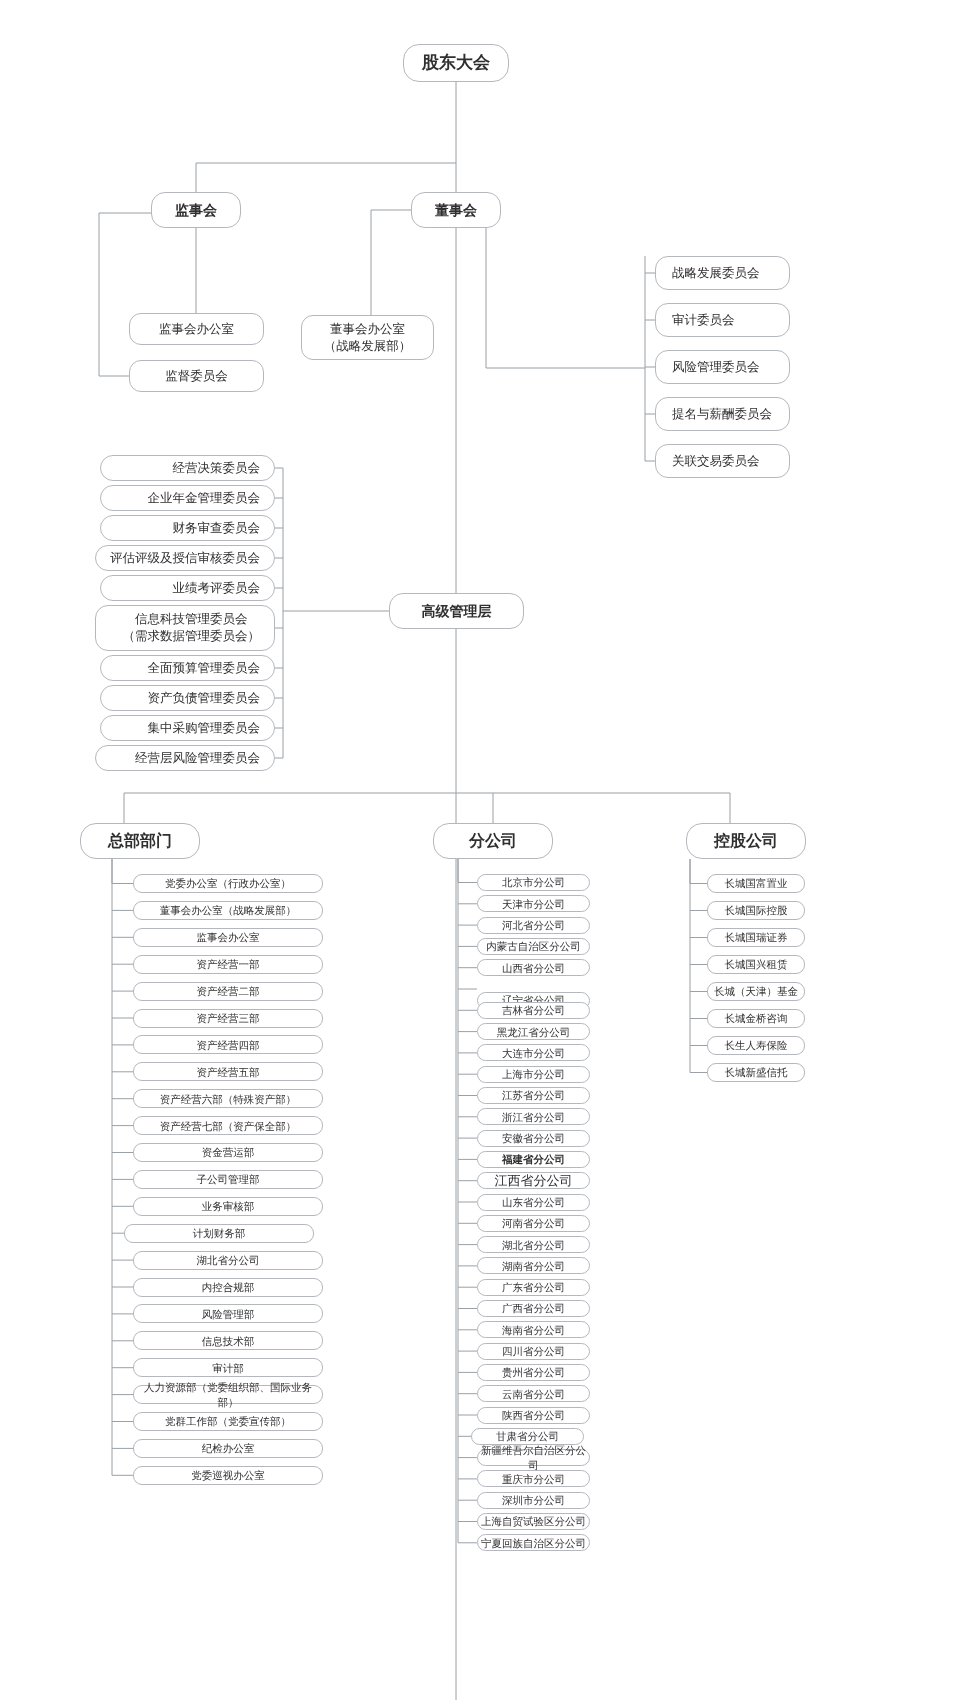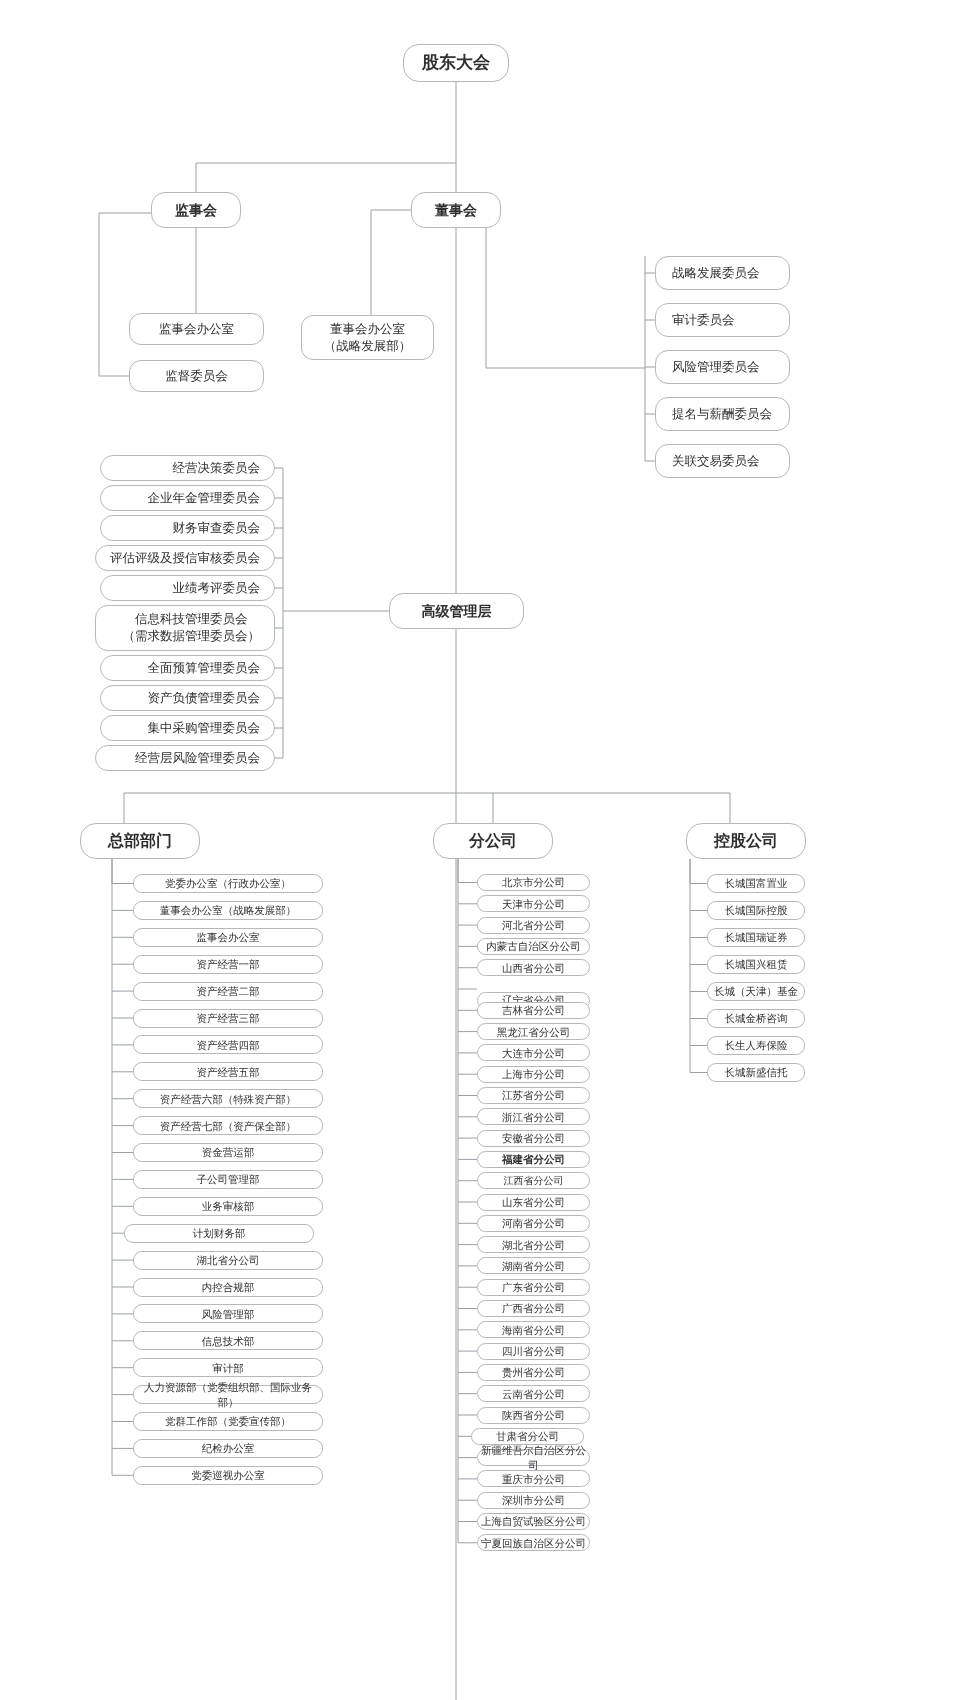--- a/index.html
+++ b/index.html
@@ -203,21 +203,21 @@
     <div class="node n-list" style="left: 477px; top: 959.2px; width: 113px; height: 17px; font-size: 10.5px;">山西省分公司</div>
     <div class="node n-list" style="left: 477px; top: 980.5px; width: 113px; height: 17px; font-size: 10.5px; margin-top: 11px;">辽宁省分公司</div>
     <div class="node n-list" style="left: 477px; top: 1001.8px; width: 113px; height: 17px; font-size: 10.5px;">吉林省分公司</div>
     <div class="node n-list" style="left: 477px; top: 1023.1px; width: 113px; height: 17px; font-size: 10.5px;">黑龙江省分公司</div>
     <div class="node n-list" style="left: 477px; top: 1044.4px; width: 113px; height: 17px; font-size: 10.5px;">大连市分公司</div>
     <div class="node n-list" style="left: 477px; top: 1065.7px; width: 113px; height: 17px; font-size: 10.5px;">上海市分公司</div>
     <div class="node n-list" style="left: 477px; top: 1087px; width: 113px; height: 17px; font-size: 10.5px;">江苏省分公司</div>
     <div class="node n-list" style="left: 477px; top: 1108.3px; width: 113px; height: 17px; font-size: 10.5px;">浙江省分公司</div>
     <div class="node n-list" style="left: 477px; top: 1129.6px; width: 113px; height: 17px; font-size: 10.5px;">安徽省分公司</div>
     <div class="node n-list" style="left: 477px; top: 1150.9px; width: 113px; height: 17px; font-size: 10.5px; font-weight: bold;">福建省分公司</div>
-    <div class="node n-list" style="left: 477px; top: 1172.2px; width: 113px; height: 17px; font-size: 10px;">江西省分公司</div>
+    <div class="node n-list" style="left: 477px; top: 1172.2px; width: 113px; height: 17px; font-size: 13px;">江西省分公司</div>
     <div class="node n-list" style="left: 477px; top: 1193.5px; width: 113px; height: 17px; font-size: 10.5px;">山东省分公司</div>
     <div class="node n-list" style="left: 477px; top: 1214.8px; width: 113px; height: 17px; font-size: 10.5px;">河南省分公司</div>
     <div class="node n-list" style="left: 477px; top: 1236.1px; width: 113px; height: 17px; font-size: 10.5px;">湖北省分公司</div>
     <div class="node n-list" style="left: 477px; top: 1257.4px; width: 113px; height: 17px; font-size: 10.5px;">湖南省分公司</div>
     <div class="node n-list" style="left: 477px; top: 1278.7px; width: 113px; height: 17px; font-size: 10.5px;">广东省分公司</div>
     <div class="node n-list" style="left: 477px; top: 1300px; width: 113px; height: 17px; font-size: 10.5px;">广西省分公司</div>
     <div class="node n-list" style="left: 477px; top: 1321.3px; width: 113px; height: 17px; font-size: 10.5px;">海南省分公司</div>
     <div class="node n-list" style="left: 477px; top: 1342.6px; width: 113px; height: 17px; font-size: 10.5px;">四川省分公司</div>
     <div class="node n-list" style="left: 477px; top: 1363.9px; width: 113px; height: 17px; font-size: 10.5px;">贵州省分公司</div>
     <div class="node n-list" style="left: 477px; top: 1385.2px; width: 113px; height: 17px; font-size: 10.5px;">云南省分公司</div>

